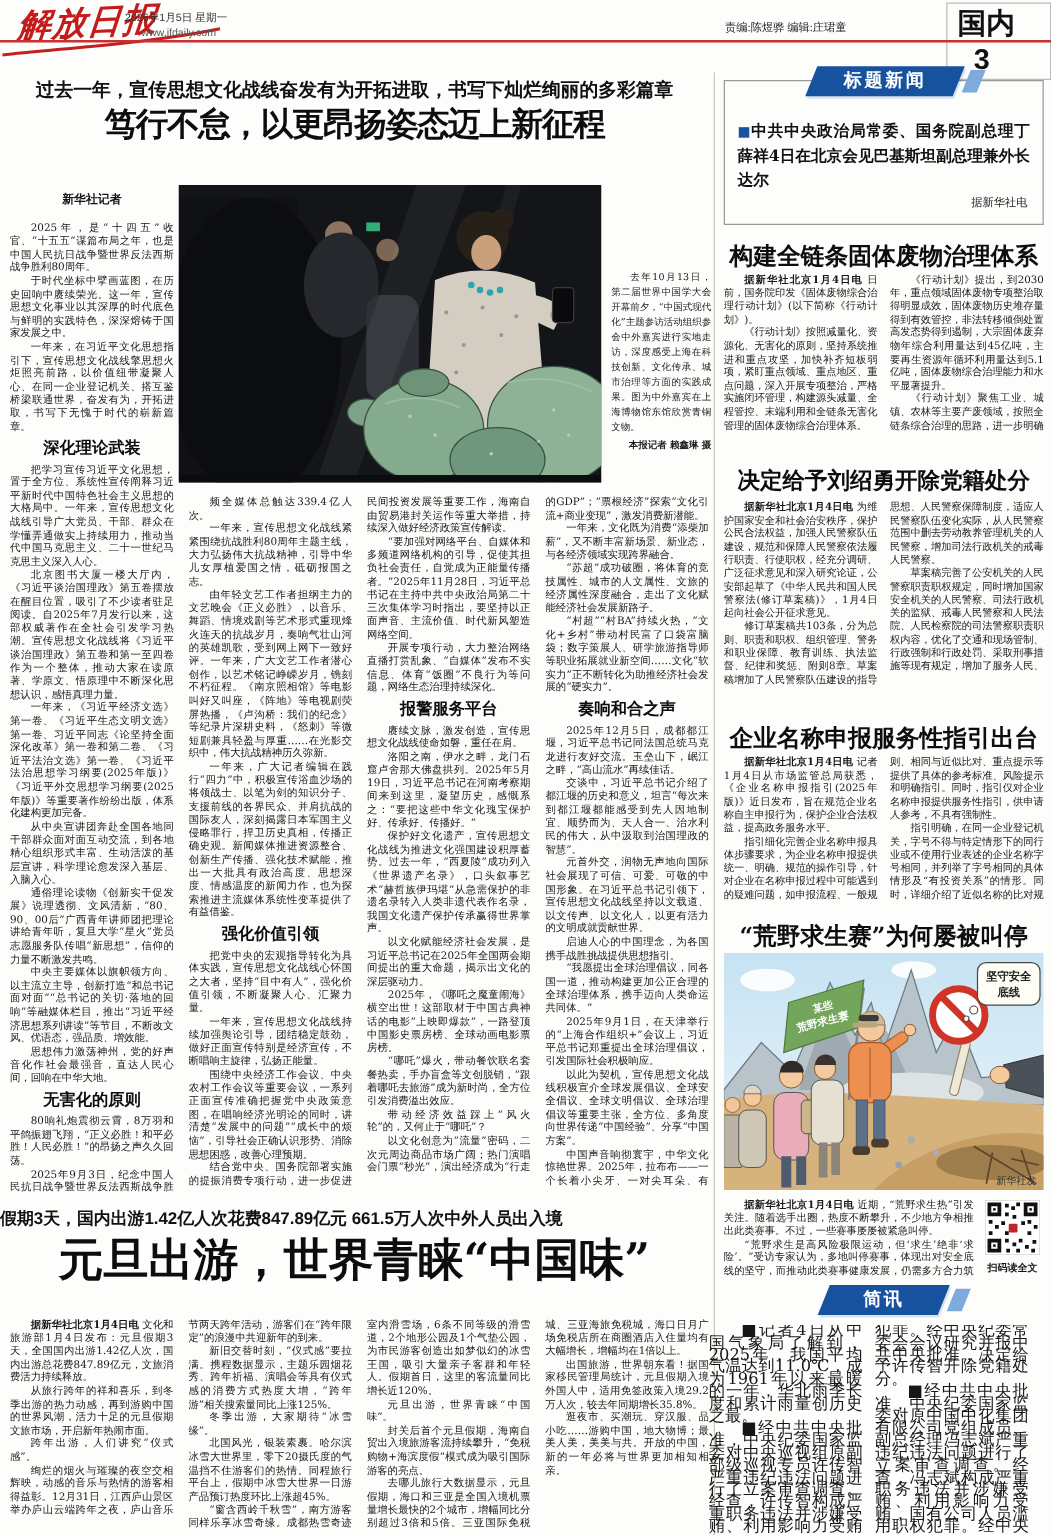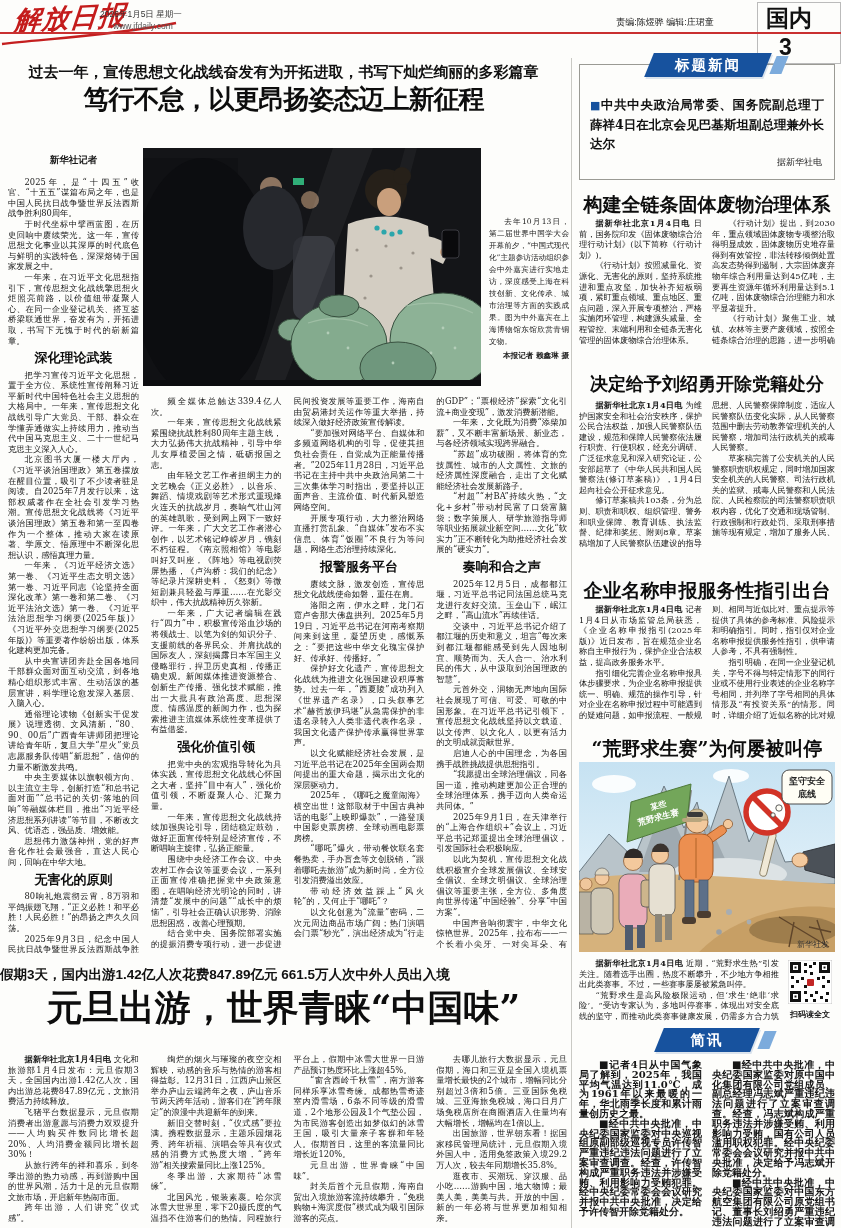--- a/index.html
+++ b/index.html
@@ -3,22 +3,22 @@
 <meta charset="utf-8">
 <style>
   html,body{margin:0;padding:0;background:#e8e8e4;}
   .page{position:relative;width:841px;height:1228px;background:#fdfdfb;margin:0 auto;overflow:hidden;
         font-family:"DejaVu Serif",serif;color:#161616;}
   
   .masthead{position:absolute;left:14px;top:0px;font-family:"DejaVu Serif",serif;font-weight:bold;
             font-style:italic;font-size:27px;color:#c41c1c;transform:rotate(-3deg) skewX(-8deg);letter-spacing:1px;}
   .hdate{position:absolute;left:100px;top:9px;font-size:8.5px;color:#333;font-family:"Liberation Sans",sans-serif;}
   .hsite{position:absolute;left:113px;top:21px;font-size:8.5px;color:#555;font-family:"Liberation Sans",sans-serif;}
-  .heditors{position:absolute;left:580px;top:16px;width:170px;text-align:center;font-size:9px;color:#222;
-            font-family:Liberation Sans, sans-serif;}
+  .heditors{position:absolute;left:580px;top:16px;width:170px;text-align:left;font-size:9px;color:#222;
+            font-family:Liberation Serif, serif;}
   .hpagebox{position:absolute;left:757px;top:2px;border:1px solid #bbb;padding:0 8px 2px 8px;
             font-family:"Liberation Sans",sans-serif;font-weight:bold;font-size:23px;color:#111;}
   .hpagebox .pn{margin-left:13px;}
   .redrule{position:absolute;left:0;top:32px;width:841px;height:2px;background:#c93030;}
   .swoosh{position:absolute;left:0;top:20px;}
   
   .kicker{position:absolute;left:0;top:63px;width:567px;text-align:center;
           font-family:"Liberation Sans",sans-serif;font-weight:bold;font-size:15px;color:#111;}
   .mainhl{position:absolute;left:0;top:82px;width:567px;text-align:center;
           font-family:"Liberation Sans",sans-serif;font-weight:bold;font-size:26px;letter-spacing:-1px;color:#0d0d0d;}
@@ -60,22 +60,22 @@
   .rbody{position:absolute;left:579px;width:256px;overflow:hidden;column-count:2;column-gap:10px;column-fill:auto;
          font-size:8.2px;line-height:10.6px;text-align:justify;}
   .rbody p{margin:0;text-indent:2em;}
   .cartoon{position:absolute;left:579px;top:762px;width:256px;height:190px;overflow:hidden;}
   .wildbody{position:absolute;left:579px;top:958px;width:256px;height:64px;overflow:hidden;
             font-size:8.2px;line-height:10.6px;text-align:justify;}
   .wildbody p{margin:0;text-indent:2em;}
   .qrwrap{float:right;width:50px;margin:2px 0 2px 6px;text-align:center;}
   .qrcap{font-size:8px;font-weight:bold;margin-top:2px;}
   .briefsbanner{position:absolute;left:579px;top:1028px;width:256px;}
-  .briefsbody{position:absolute;left:579px;top:1060px;width:256px;height:168px;overflow:hidden;
-              column-count:2;column-gap:10px;column-fill:auto;font-size:10px;line-height:9.8px;text-align:justify;font-weight:bold;}
+  .briefsbody{position:absolute;left:567px;top:1060px;width:256px;height:168px;overflow:hidden;
+              column-count:2;column-gap:10px;column-fill:auto;font-size:13px;line-height:9.8px;text-align:justify;}
   .briefsbody p{margin:0;text-indent:2em;}
 </style>
 </head>
 <body>
 
 <div class="page">
 
   <div>
     <div class="masthead">解放日报</div>
     <svg class="swoosh" width="180" height="28">
@@ -196,21 +196,20 @@
         <p>2025年9月1日，在天津举行的“上海合作组织+”会议上，习近平总书记郑重提出全球治理倡议，引发国际社会积极响应。</p>
         <p>以此为契机，宣传思想文化战线积极宣介全球发展倡议、全球安全倡议、全球文明倡议、全球治理倡议等重要主张，全方位、多角度向世界传递“中国经验”、分享“中国方案”。</p>
         <p>中国声音响彻寰宇，中华文化惊艳世界。2025年，拉布布——一个长着小尖牙、一对尖耳朵、有些“丑萌”的中国玩偶风靡全球。现象级文化IP的成功，彰显出我国文化海外影响力的不断提升。新时代中国以海纳百川的胸襟兼容并蓄，讲述着与世界的美美与共：</p>
       </div>
   </div>
 
   <div class="holkicker">假期3天，国内出游1.42亿人次花费847.89亿元 661.5万人次中外人员出入境</div>
   <div class="holhl">元旦出游，世界青睐“中国味”</div>
   <div class="holbody bodytext">
       <p><b>据新华社北京1月4日电</b> 文化和旅游部1月4日发布：元旦假期3天，全国国内出游1.42亿人次，国内出游总花费847.89亿元，文旅消费活力持续释放。</p>
-      <p>飞猪平台数据显示，元旦假期消费者出游意愿与消费力双双提升——人均购买件数同比增长超20%、人均消费金额同比增长超30%！</p>
       <p>从旅行跨年的祥和喜乐，到冬季出游的热力动感，再到游购中国的世界风潮，活力十足的元旦假期文旅市场，开启新年热闹市面。</p>
       <p>跨年出游，人们讲究“仪式感”。</p>
       <p>绚烂的烟火与璀璨的夜空交相辉映，动感的音乐与热情的游客相得益彰。12月31日，江西庐山景区举办庐山云端跨年之夜，庐山音乐节两天跨年活动，游客们在“跨年限定”的浪漫中共迎新年的到来。</p>
       <p>新旧交替时刻，“仪式感”要拉满。携程数据显示，主题乐园烟花秀、跨年祈福、演唱会等具有仪式感的消费方式热度大增，“跨年游”相关搜索量同比上涨125%。</p>
       <p>冬季出游，大家期待“冰雪缘”。</p>
       <p>北国风光，银装素裹。哈尔滨冰雪大世界里，零下20摄氏度的气温挡不住游客们的热情。同程旅行平台上，假期中冰雪大世界一日游产品预订热度环比上涨超45%。</p>
       <p>“窗含西岭千秋雪”，南方游客同样乐享冰雪奇缘。成都热雪奇迹室内滑雪场，6条不同等级的滑雪道，2个地形公园及1个气垫公园，为市民游客创造出如梦似幻的冰雪王国，吸引大量亲子客群和年轻人。假期首日，这里的客流量同比增长近120%。</p>
       <p>元旦出游，世界青睐“中国味”。</p>
       <p>封关后首个元旦假期，海南自贸出入境旅游客流持续攀升，“免税购物+海滨度假”模式成为吸引国际游客的亮点。</p>
       <p>去哪儿旅行大数据显示，元旦假期，海口和三亚是全国入境机票量增长最快的2个城市，增幅同比分别超过3倍和5倍。三亚国际免税城、三亚海旅免税城，海口日月广场免税店所在商圈酒店入住量均有大幅增长，增幅均在1倍以上。</p>

